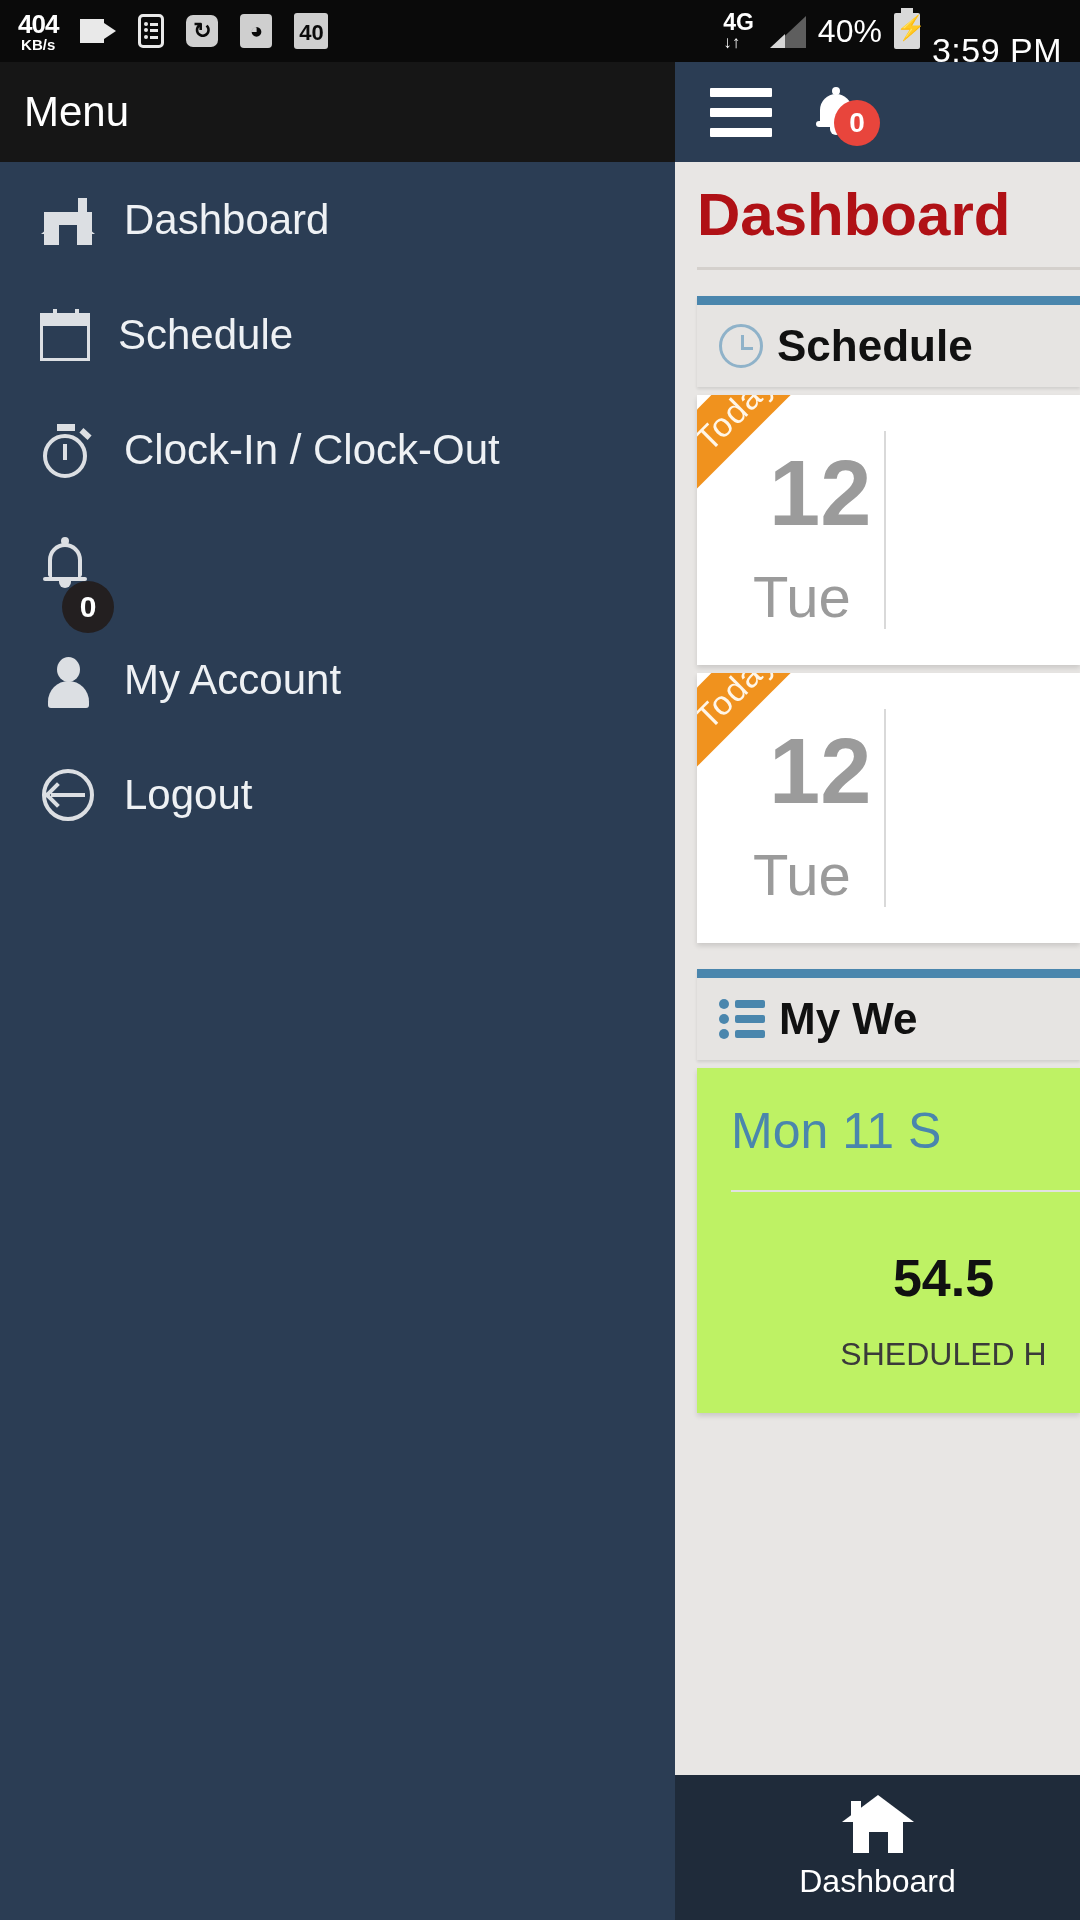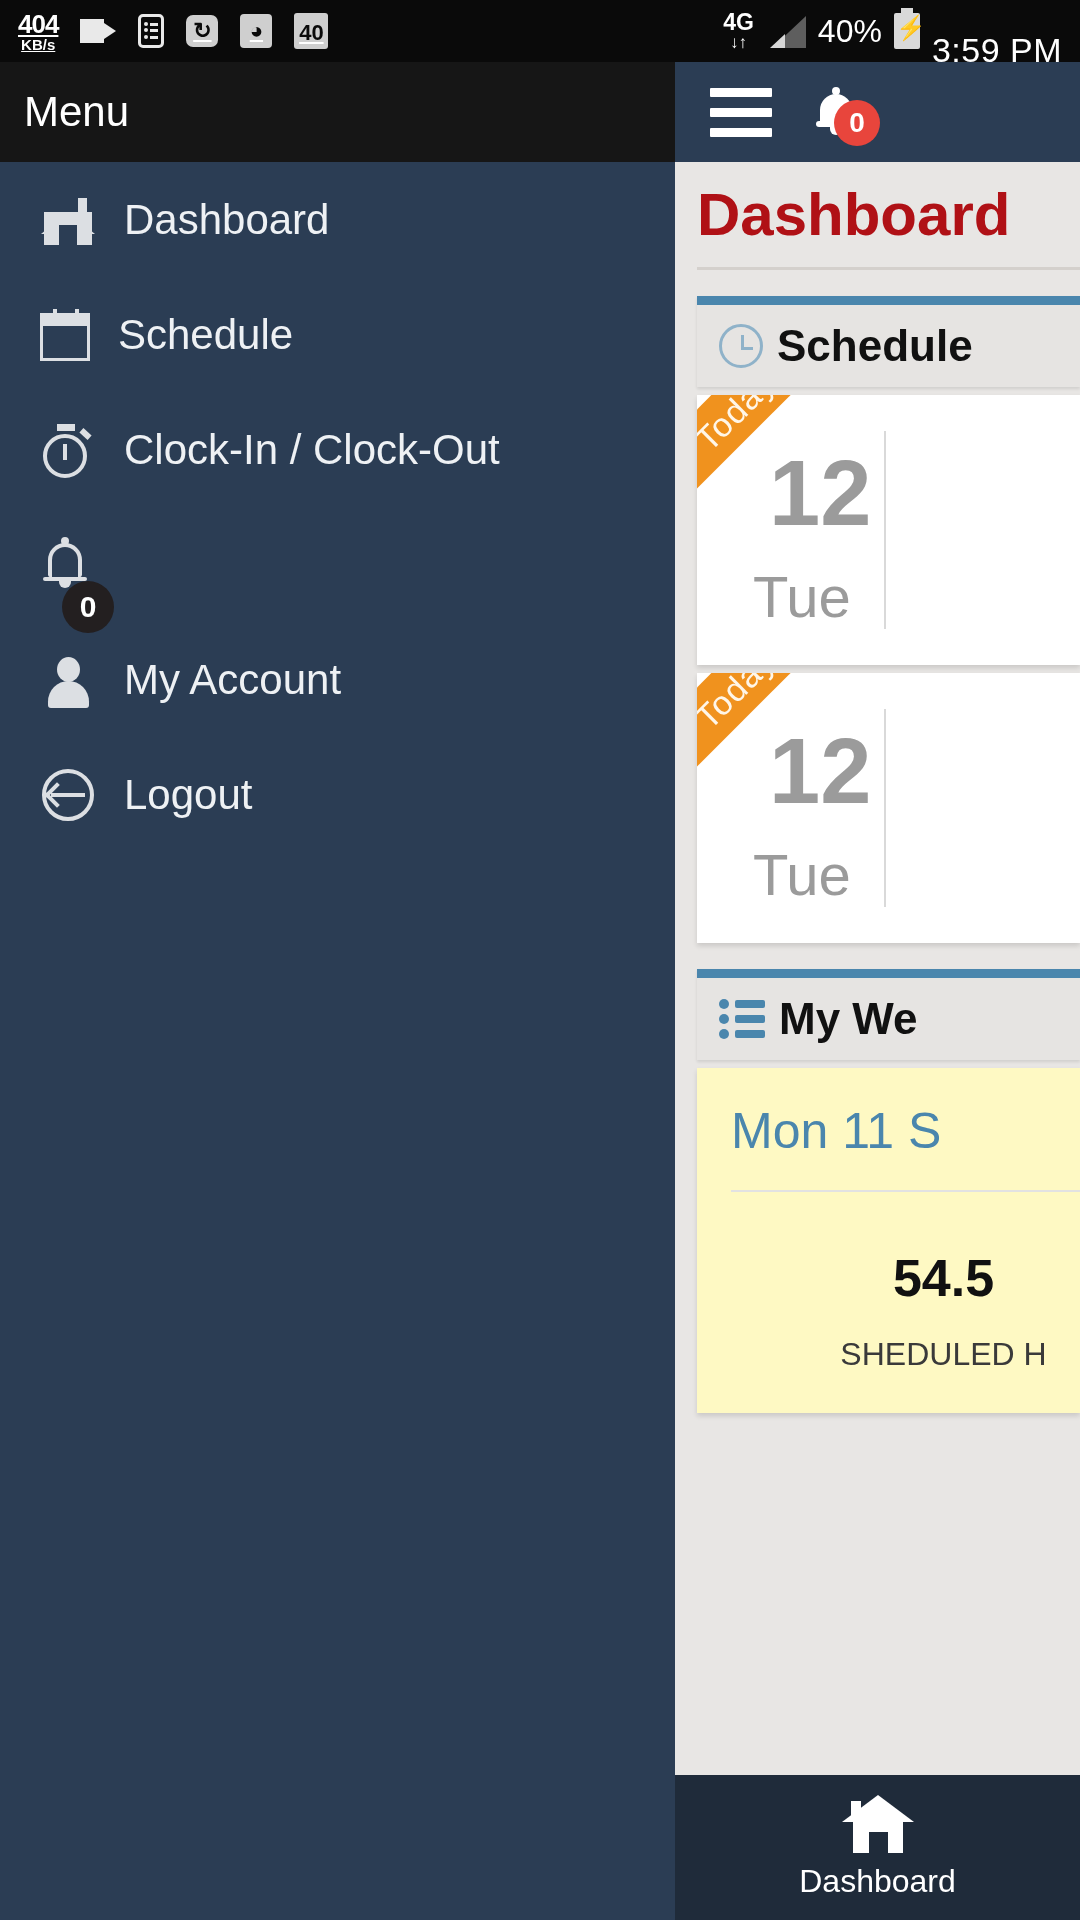--- a/index.html
+++ b/index.html
@@ -11,42 +11,42 @@
     position:relative;
   }
 
   
   #status-bar {
     position:absolute; top:0; left:0; width:1080px; height:62px;
     background:#0a0a0a; color:#ffffff;
     display:flex; align-items:center;
     padding:0 18px;
   }
-  .sb-left { display:flex; align-items:center; gap:22px;text-decoration:underline; }
+  .sb-left { display:flex; align-items:center; gap:22px; }
   .sb-right { display:flex; align-items:center; gap:12px; margin-left:auto; }
   .net-speed { display:flex; flex-direction:column; align-items:center; line-height:1; }
   .net-speed .n { font-size:26px; font-weight:bold; letter-spacing:-1px; }
   .net-speed .u { font-size:15px; font-weight:bold; }
   .ic { display:inline-block; }
   .ic-video { width:36px; height:24px; position:relative; }
   .ic-video:before { content:""; position:absolute; left:0; top:0; width:24px; height:24px; background:#e9e9e9; }
   .ic-video:after { content:""; position:absolute; right:0; top:4px;
     border-top:8px solid transparent; border-bottom:8px solid transparent; border-left:12px solid #e9e9e9; }
   .ic-list { width:26px; height:34px; border:3px solid #e9e9e9; border-radius:5px; padding:4px 3px;
      display:flex; flex-direction:column; justify-content:space-around; }
   .ic-list i { display:block; height:3px; background:#e9e9e9; margin-left:6px; position:relative; }
   .ic-list i:before { content:""; position:absolute; left:-6px; top:-1px; width:4px; height:4px; background:#e9e9e9; border-radius:50%; }
   .ic-sync { width:32px; height:32px; border-radius:7px; background:#cfcfcf; color:#0a0a0a;
      font-size:22px; font-weight:bold; display:flex; align-items:center; justify-content:center; }
   .ic-wifi { width:32px; height:34px; background:#cfcfcf; border-radius:4px; color:#0a0a0a;
      display:flex; align-items:center; justify-content:center; font-size:22px; }
   .ic-40 { width:34px; height:36px; background:#cfcfcf; color:#0a0a0a; border-radius:3px;
      font-size:22px; font-weight:bold; display:flex; align-items:center; justify-content:center;
      border-top:4px solid #cfcfcf; }
-  .net4g { display:flex; flex-direction:column; align-items:center; line-height:1; }
+  .net4g { display:flex; flex-direction:column; line-height:1; }
   .net4g .g { font-size:23px; font-weight:bold; }
   .net4g .a { font-size:17px; }
   .sig { width:40px; height:34px; position:relative; }
   .sig:before { content:""; position:absolute; right:0; bottom:0; width:0; height:0;
      border-bottom:32px solid #5e5e5e; border-left:34px solid transparent; }
   .sig:after { content:""; position:absolute; left:4px; bottom:0; width:0; height:0;
      border-bottom:14px solid #d7d7d7; border-left:15px solid transparent; }
   .batt-pct { font-size:32px; }
   .batt { width:26px; height:36px; background:#d9d9d9; position:relative; border-radius:2px; }
   .batt:before { content:""; position:absolute; top:-5px; left:7px; width:12px; height:5px; background:#d9d9d9; }
@@ -121,21 +121,21 @@
     position:absolute; left:-62px; top:-12px; width:200px; height:56px;
     background:#f0921e; transform:rotate(-45deg);
     color:#fff6e8; font-size:34px;
     display:flex; align-items:center; justify-content:center;
     letter-spacing:1px;
   }
   .day-num { position:absolute; left:72px; top:52px; font-size:92px; color:#9b9b9b; font-weight:bold; line-height:1; }
   .day-name { position:absolute; left:56px; top:168px; font-size:58px; color:#9b9b9b; }
   .day-card .vrule { position:absolute; left:187px; top:36px; width:2px; height:198px; background:#d9d9d9; }
 
-  .week-card { background:#fef9c3; margin-top:8px; box-shadow:0 3px 5px rgba(0,0,0,0.13); padding-bottom:40px; }
+  .week-card { background:#bef264; margin-top:8px; box-shadow:0 3px 5px rgba(0,0,0,0.13); padding-bottom:40px; }
   .week-date { color:#4a86ad; font-size:50px; padding:34px 0 30px 34px; white-space:nowrap; }
   .week-rule { height:2px; background:#e2e2e2; margin:0 0 0 34px; }
   .week-hours { font-size:52px; font-weight:bold; color:#111; text-align:center; padding:56px 0 0 110px; }
   .week-label { font-size:32px; color:#3a3a3a; text-align:center; padding:28px 0 0 110px; white-space:nowrap; }
 
   
   #drawer {
     position:absolute; top:162px; left:0; width:675px; height:1758px;
     background:#2b3d54;
   }

